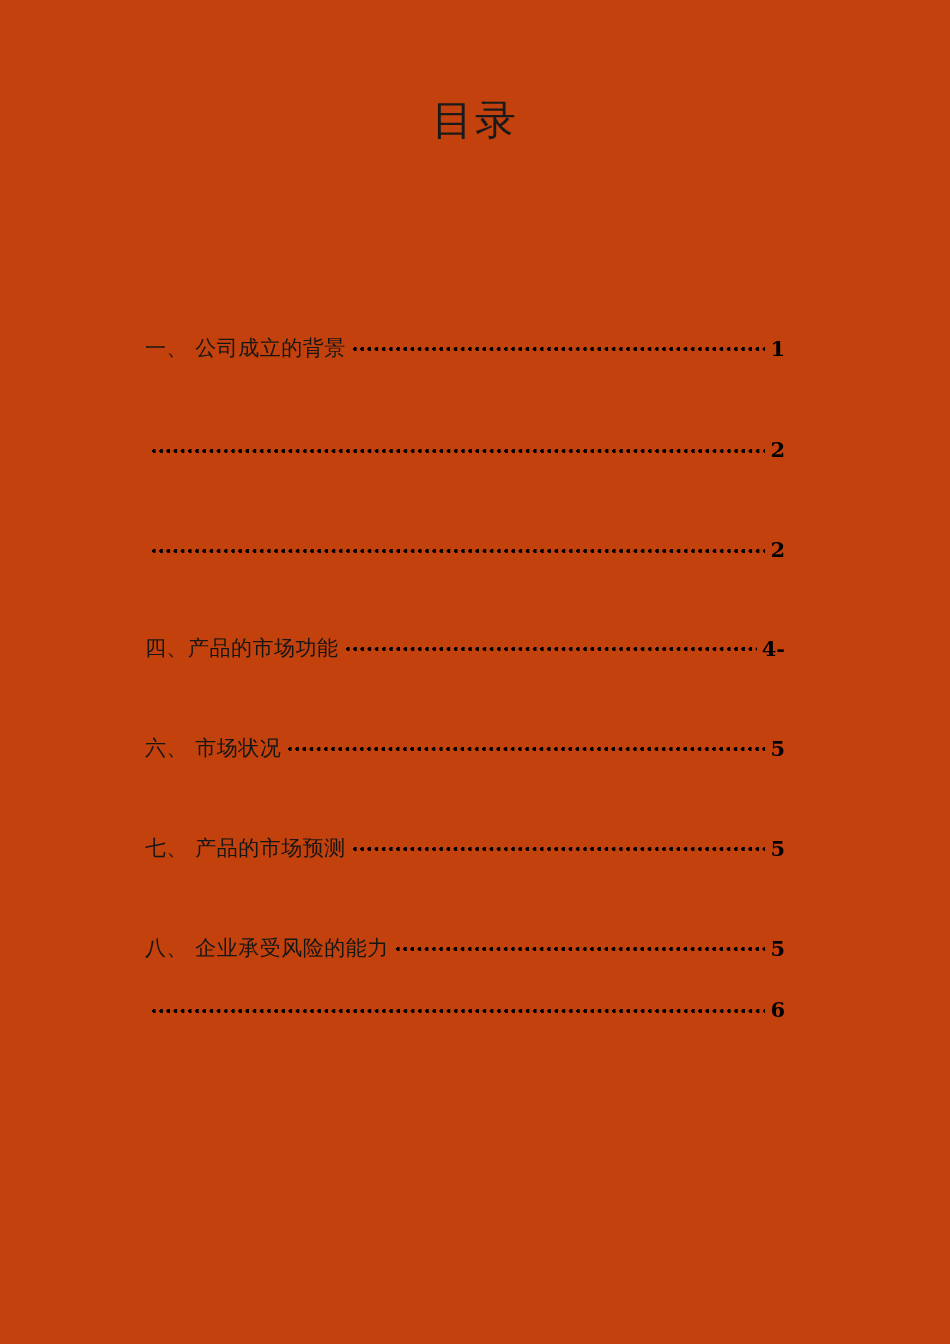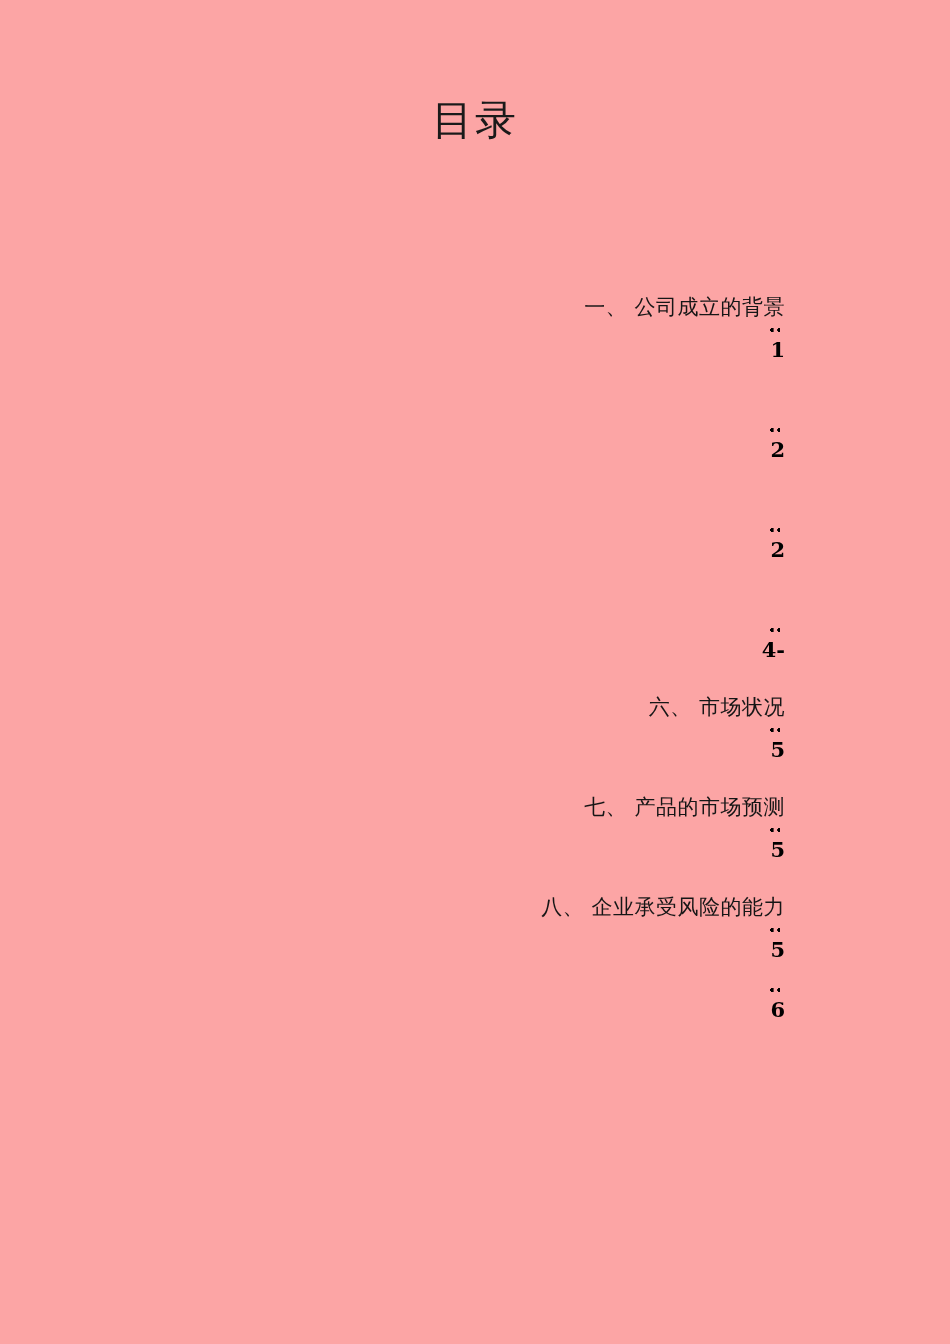--- a/index.html
+++ b/index.html
@@ -10,21 +10,21 @@
   }
   body {
     font-family: "DejaVu Serif", "Liberation Serif", serif;
     color: #000000;
   }
   .page {
     position: relative;
     width: 950px;
     height: 1344px;
     margin: 0 auto;
-    background: #fca5a5;
+    background: #c2410c;
     overflow: hidden;
     box-sizing: border-box;
   }
   .doc-title {
     position: absolute;
     top: 96px;
     left: 0;
     width: 950px;
     text-align: center;
     font-family: "DejaVu Serif", "Liberation Serif", serif;
@@ -46,23 +46,22 @@
     width: 100%;
     height: 100px;
     box-sizing: border-box;
     overflow: hidden;
   }
   .toc-entry.last {
     height: 60px;
   }
   .entry-row {
     display: flex;
-    align-items: flex-end;
+    align-items: center;
     width: 100%;
-    flex-direction: column;
   }
   .entry-label {
     font-family: "DejaVu Serif", "Liberation Serif", serif;
     font-size: 21px;
     font-weight: 400;
     color: #161616;
     white-space: pre;
     letter-spacing: 0.5px;
     flex: 0 0 auto;
   }
@@ -120,20 +119,21 @@
 
     <div class="toc-entry">
       <div class="entry-row">
         <span class="leader"></span>
         <span class="entry-page">2</span>
       </div>
     </div>
 
     <div class="toc-entry">
       <div class="entry-row">
+        <span class="entry-label">四、产品的市场功能</span>
         <span class="leader"></span>
         <span class="entry-page">4-</span>
       </div>
     </div>
 
 
     <div class="toc-entry">
       <div class="entry-row">
         <span class="entry-label">六、 市场状况</span>
         <span class="leader"></span>

